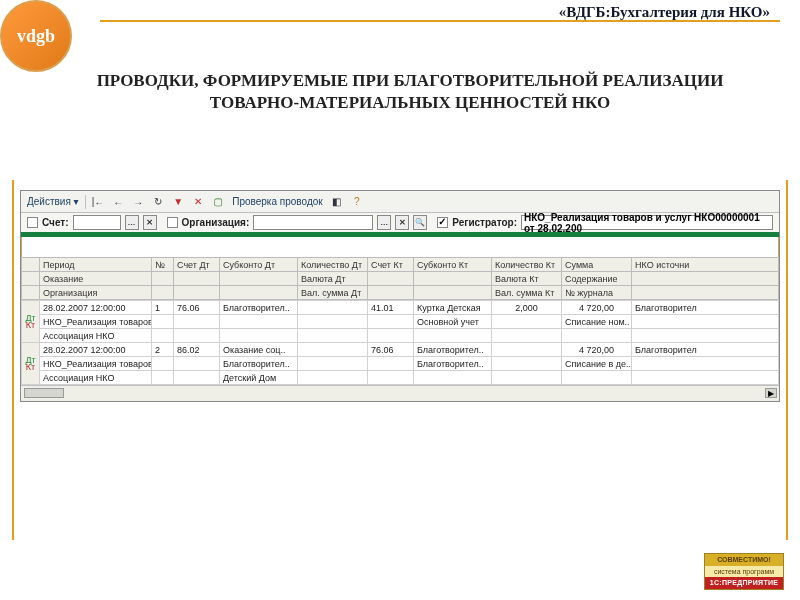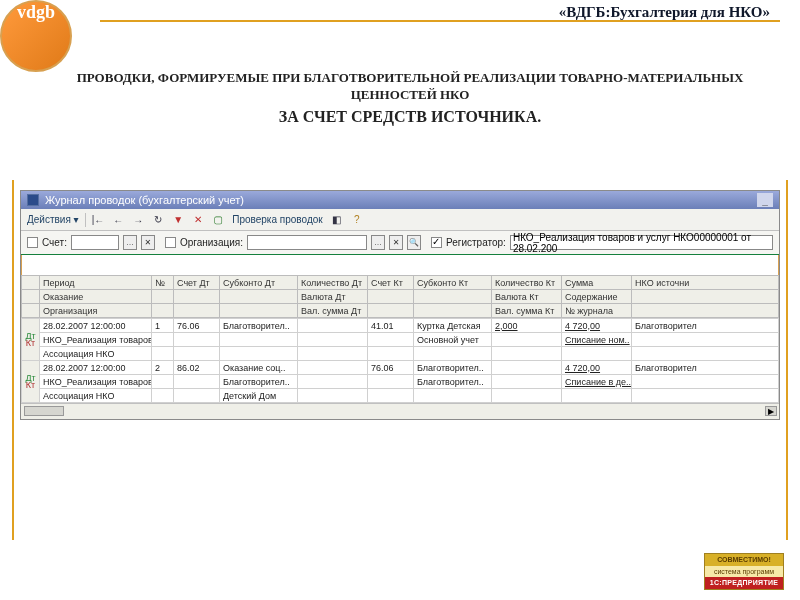--- a/index.html
+++ b/index.html
@@ -25,37 +25,37 @@
     font-size: 15px;
     color: #0f172a;
   }
   .logo {
     position: absolute;
     top: 0; left: 0;
     width: 72px; height: 72px;
     background: linear-gradient(135deg,#ff9a3c,#e07a18);
     border-radius: 50%;
     display: flex;
-    align-items: flex-start;
+    align-items: center;
     justify-content: center;
     color: #fff;
     font-weight: bold;
     font-family: Georgia, serif;
     font-size: 18px;
     border: 2px solid #d8a050;
   }
   .headline {
     position: absolute;
     top: 70px; left: 60px; right: 40px;
     text-align: center;
     font-family: Georgia, 'Times New Roman', serif;
     font-weight: bold;
     color: #222;
   }
-  .headline .l1 { font-size: 13px; line-height: 1.3; }
+  .headline .l1 { font-size: 17px; line-height: 1.3; }
   .headline .l2 { font-size: 16px; margin-top: 4px; }
   .window {
     position: absolute;
     top: 190px; left: 20px; right: 20px;
     border: 1px solid #8a8a8a;
     background: #fff;
     font-size: 10px;
     box-shadow: 0 0 0 1px #d8a050 inset;
   }
   .titlebar {
@@ -97,26 +97,27 @@
     display: flex;
     align-items: center;
     justify-content: center;
     font-size: 10px;
     color: #334;
   }
   .tb-btn.text { color: #246; }
   .tb-sep { width: 1px; height: 14px; background: #c0c0c0; }
   .filterbar {
     background: #f5f5f2;
-    border-bottom: 1px solid #15803d;
+    border-bottom: 5px solid #15803d;
     display: flex;
     align-items: center;
     gap: 4px;
     padding: 3px 6px;
     height: 24px;
+    font-weight: bold;
   }
   .chk {
     width: 11px; height: 11px;
     border: 1px solid #888;
     background: #fff;
     display: inline-block;
     position: relative;
   }
   .chk.on::after {
     content: "✓";
@@ -166,21 +167,21 @@
   table.rows td {
     border: 1px solid #d0d0d0;
     font-size: 9px;
     padding: 1px 3px;
     height: 14px;
     overflow: hidden;
     white-space: nowrap;
     color: #222;
     background: #fff;
   }
-  table.rows td.num { text-align: left; text-decoration: underline; }
+  table.rows td.num { text-align: center; }
   .margin-cell {
     width: 18px;
     background: #efefe8 !important;
     text-align: center;
     font-size: 7px;
     line-height: 7px;
     color: #2a5;
   }
   .margin-cell .dt { color: #2a8a3a; }
   .margin-cell .kt { color: #b03030; }
@@ -230,34 +231,27 @@
 <body>
 
 <div class="logo">
     <span>vdgb</span>
   </div>
 <div class="brand-title">«ВДГБ:Бухгалтерия для НКО»</div>
 <div class="top-rule"></div>
 
 <div class="headline">
   <div class="l1">ПРОВОДКИ, ФОРМИРУЕМЫЕ ПРИ БЛАГОТВОРИТЕЛЬНОЙ РЕАЛИЗАЦИИ ТОВАРНО-МАТЕРИАЛЬНЫХ ЦЕННОСТЕЙ НКО</div>
-  <div class="l2">ЗА СЧЕТ СРЕДСТВ ИСТОЧНИКА.</div>
 </div>
 
 <div class="left-rule"></div>
 <div class="right-rule"></div>
 
 <div class="window">
 
-  <div class="titlebar">
-    <span class="win-icon"></span>
-    <span>Журнал проводок (бухгалтерский учет)</span>
-    <span class="spacer"></span>
-    <span class="win-btn">_</span>
-  </div>
 
   <div class="toolbar">
     <span class="tb-btn text">Действия ▾</span>
     <span class="tb-sep"></span>
     <span class="tb-btn">|←</span>
     <span class="tb-btn">←</span>
     <span class="tb-btn">→</span>
     <span class="tb-btn">↻</span>
     <span class="tb-btn" style="color:#c03030">▼</span>
     <span class="tb-btn" style="color:#c03030">✕</span>

